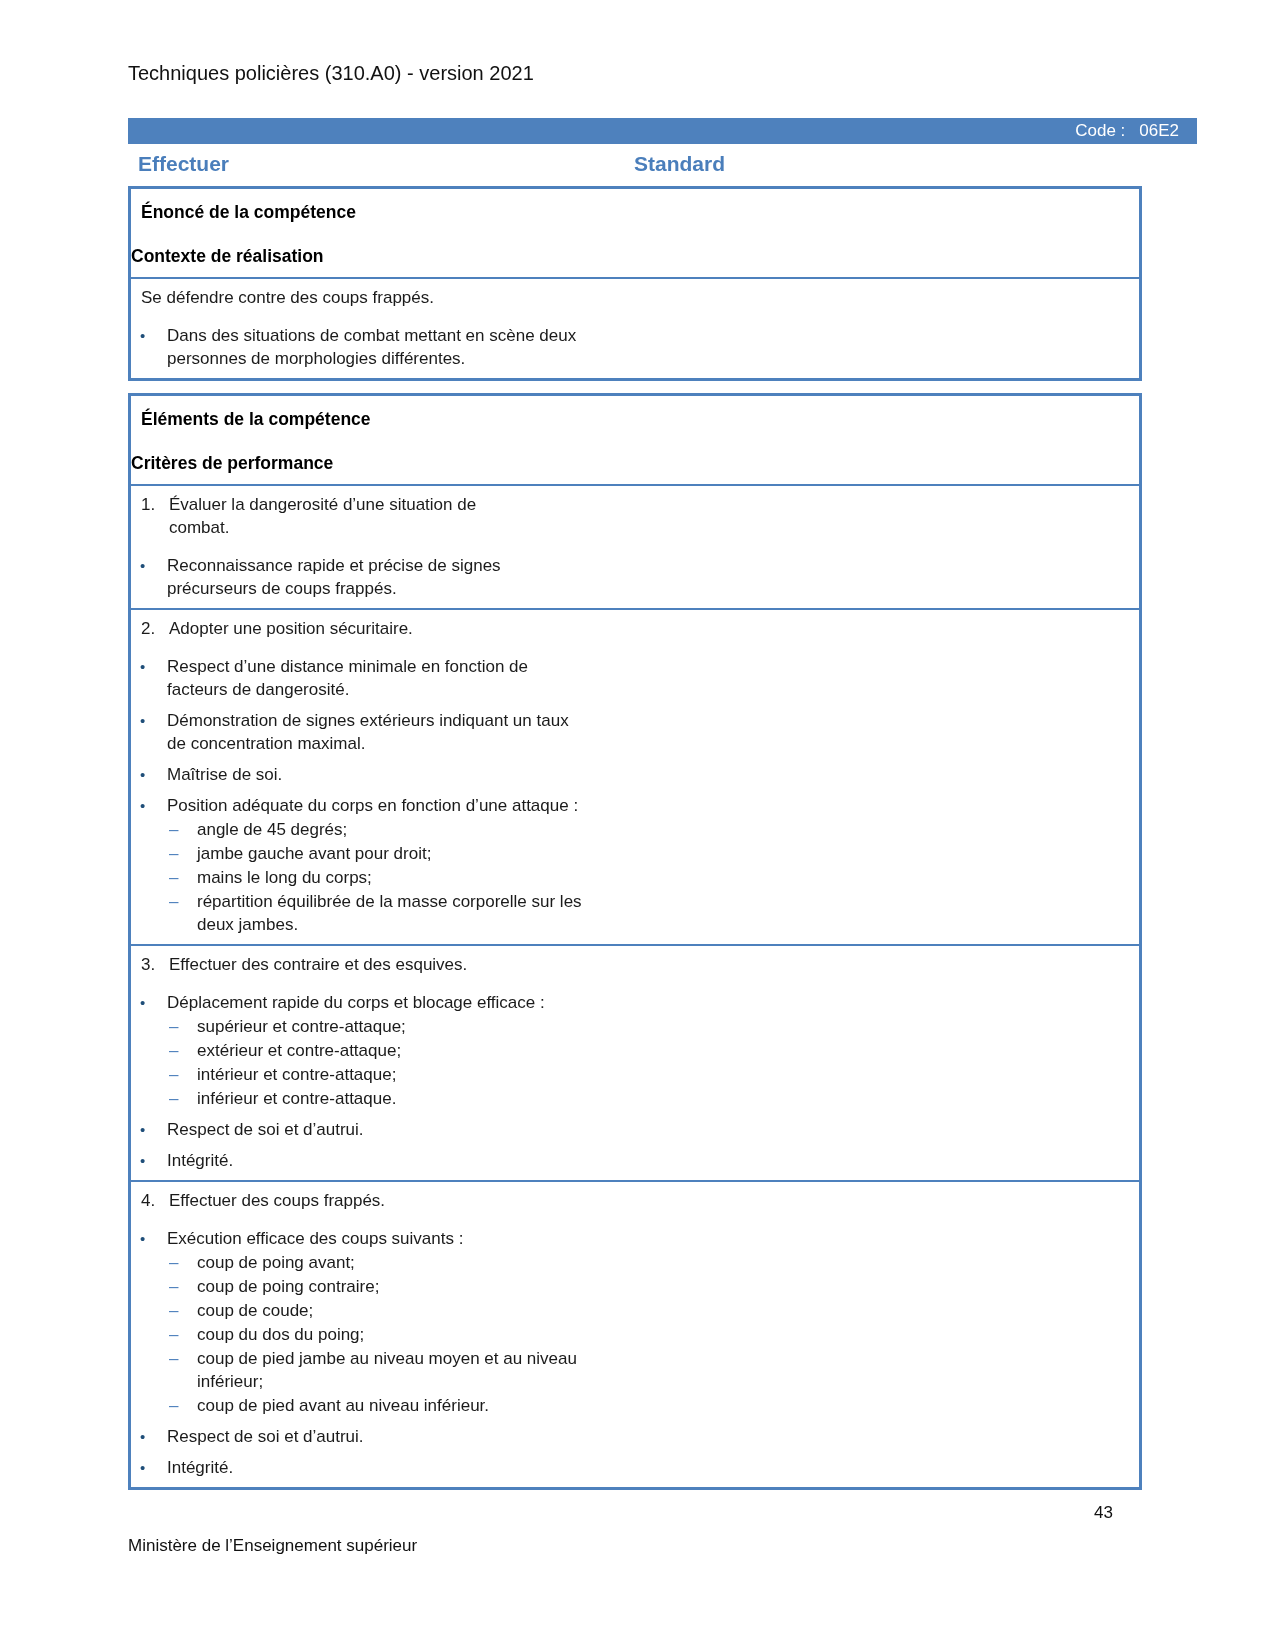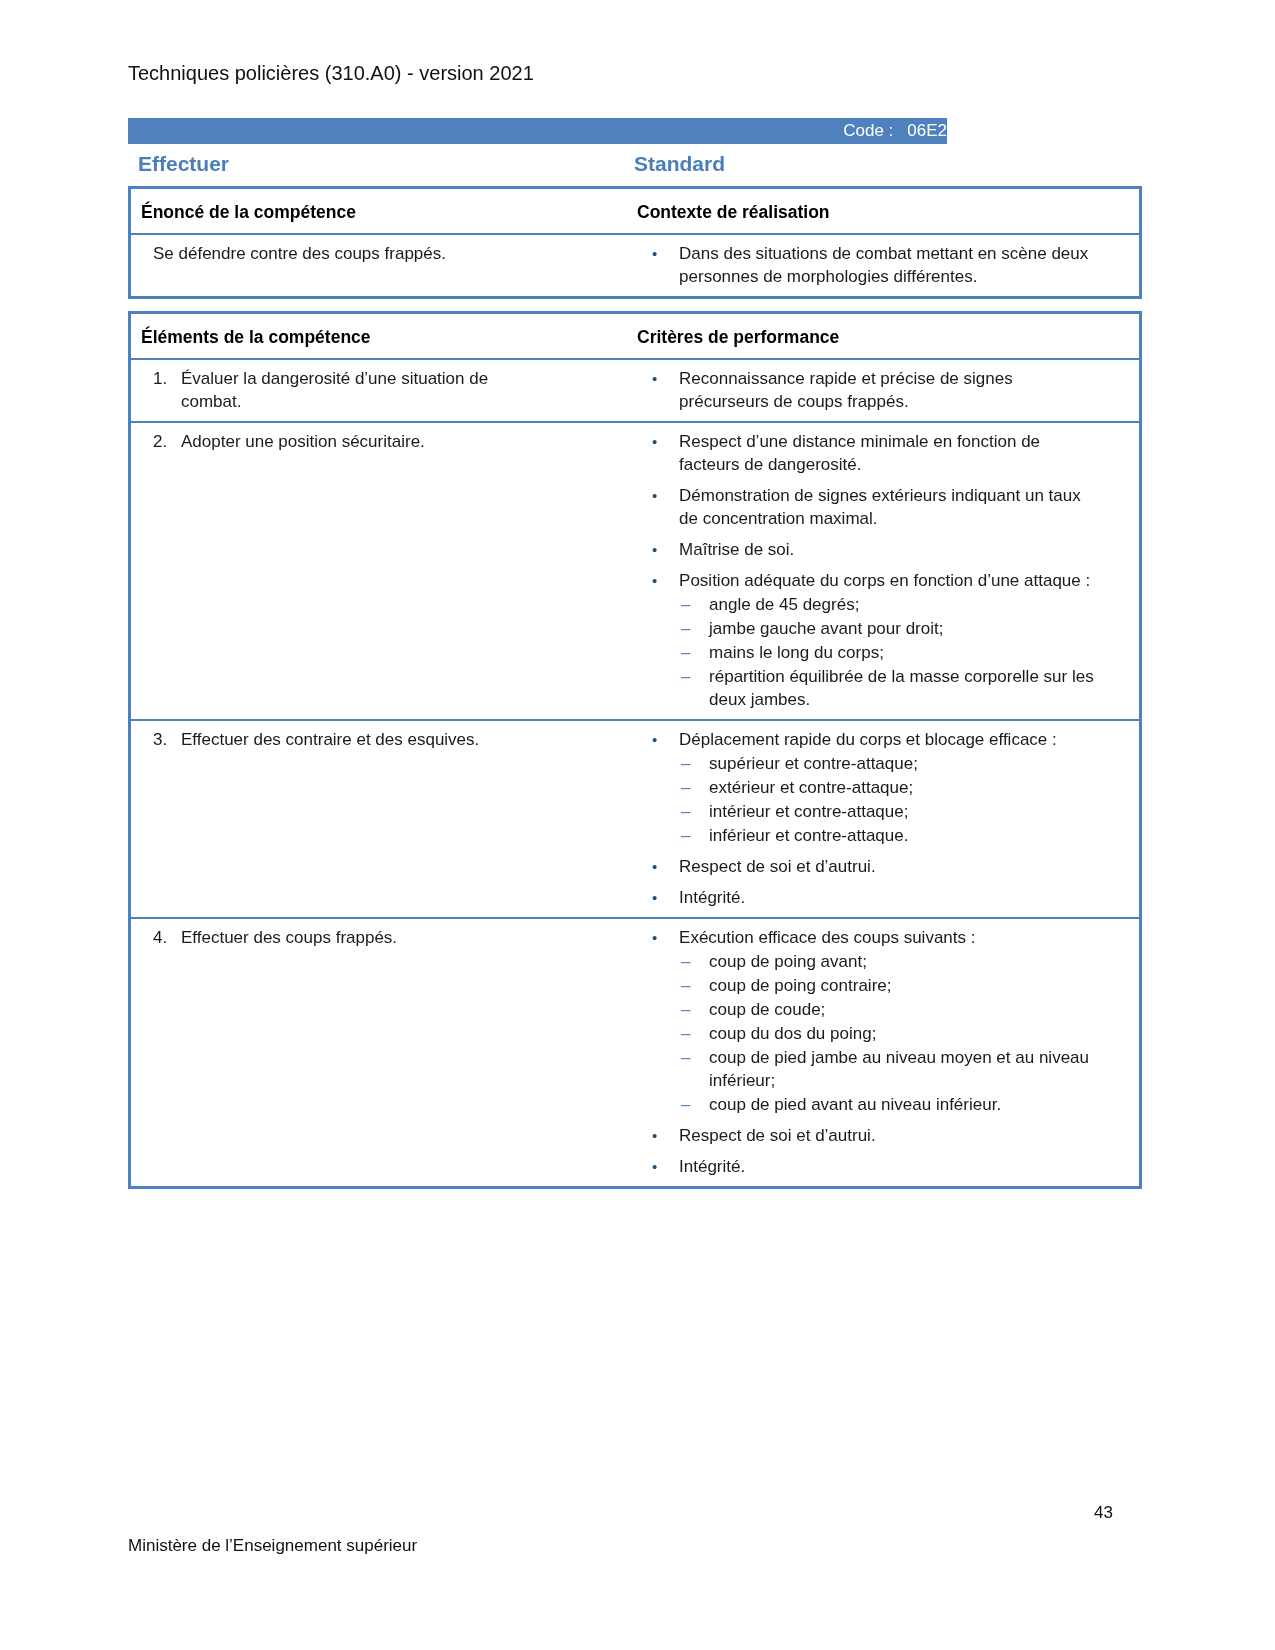--- a/index.html
+++ b/index.html
@@ -18,29 +18,30 @@
     left: 128px;
     top: 62px;
     font-size: 20px;
     line-height: 22px;
     color: #111;
   }
   .code-bar {
     position: absolute;
     left: 128px;
     top: 118px;
-    width: 819px;
+    width: 1069px;
     height: 26px;
     background: #4E81BD;
     color: #ffffff;
     font-size: 17px;
     display: flex;
     justify-content: flex-end;
     align-items: center;
     gap: 14px;
+    padding-right: 18px;
   }
   .section-titles {
     position: absolute;
     left: 128px;
     top: 150px;
     width: 1014px;
     display: flex;
   }
   .title {
     font-size: 21px;
@@ -53,22 +54,22 @@
     position: absolute;
     left: 128px;
     top: 186px;
     width: 1014px;
   }
   .ttable {
     border: 3px solid #4E81BD;
     background: #fff;
   }
   .ttable + .ttable { margin-top: 12px; }
-  .trow { display: flex; }
-  [data-rows] > .trow { border-top: 2px solid #4E81BD; padding-left: 12px; }
+  .trow { display: flex; flex-direction: column; }
+  [data-rows] > .trow { border-top: 2px solid #4E81BD; }
   .cell { font-size: 17px; line-height: 23px; }
   .cl { width: 506px; padding: 7px 10px 8px 10px; display: flex; }
   .cr { width: 502px; padding: 2px 6px 8px 0; }
   .thead .cell {
     font-weight: bold;
     font-size: 17.5px;
     line-height: 26px;
     padding-top: 10px;
     padding-bottom: 8px;
     color: #000;

